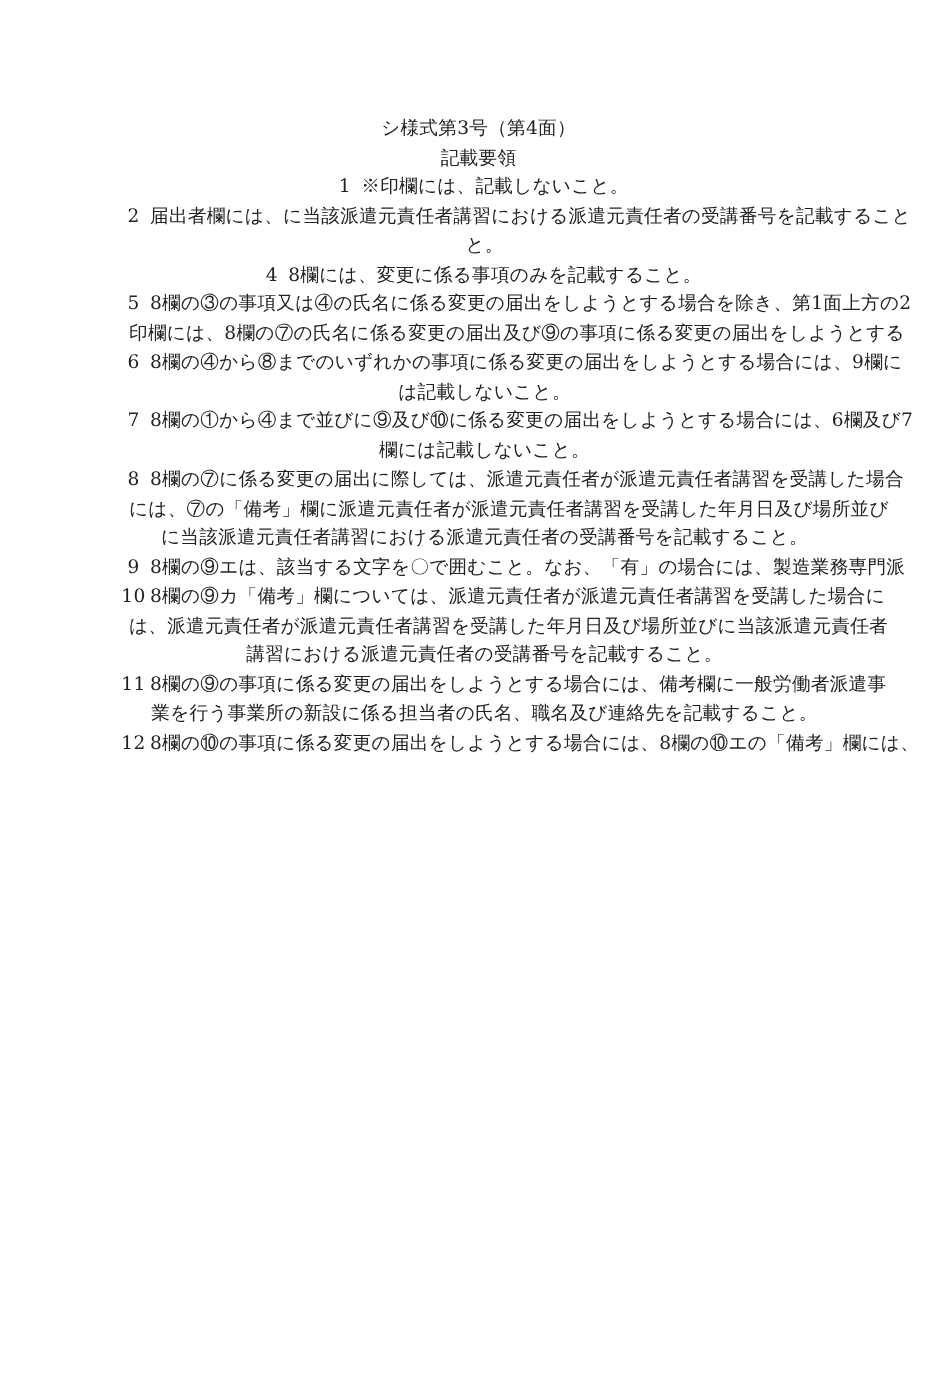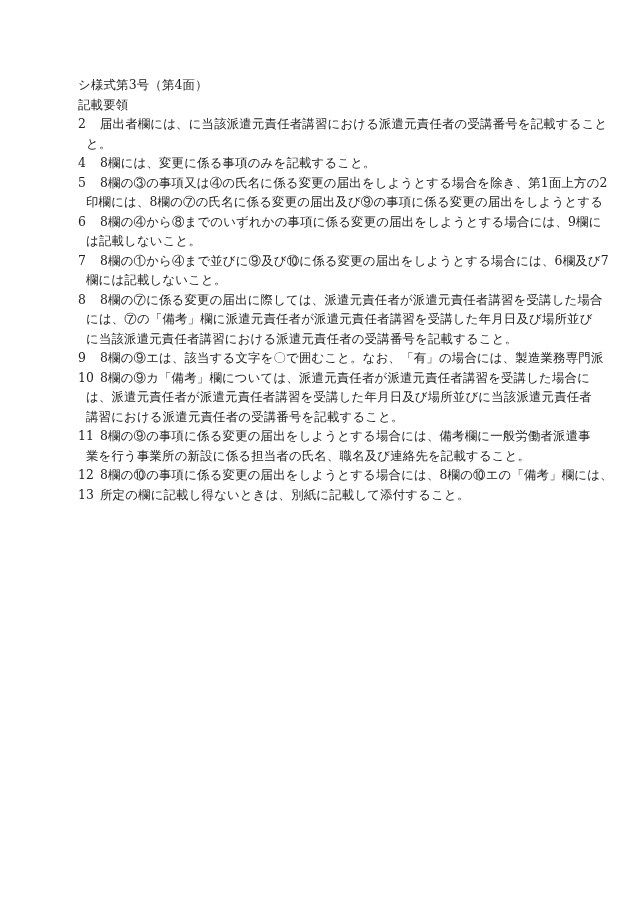--- a/index.html
+++ b/index.html
@@ -1,34 +1,37 @@
 <!DOCTYPE html>
 <html><head>
 <meta charset="utf-8">
 <style>
   html, body { margin: 0; padding: 0; }
   body {
     width: 630px; height: 916px; background: #ffffff; overflow: hidden;
     font-family: "DejaVu Serif", "Liberation Serif", serif;
     color: #222222;
   }
-  .page { position: absolute; left: 78px; top: 75px; width: 482px; }
+  .page { position: absolute; left: 78px; top: 75px; width: 482px; text-align: center; }
   .line { font-size: 12.4px; line-height: 19.5px; white-space: nowrap; letter-spacing: 0.2px; }
   .item { font-size: 12.4px; line-height: 19.5px; }
   .item .row { white-space: nowrap; letter-spacing: 0.2px; }
   .item .cont { padding-left: 8px; }
   .num { display: inline-block; min-width: 22px; }
 </style>
 </head>
 <body>
 
 <div class="page">
   <div class="line">シ様式第3号（第4面）</div>
   <div class="line">記載要領</div>
   <div id="items">
+      <div class="item">
+        <div class="row"><span class="num">1</span><span>※印欄には、記載しないこと。</span></div>
+      </div>
       <div class="item">
         <div class="row"><span class="num">2</span><span>届出者欄には、に当該派遣元責任者講習における派遣元責任者の受講番号を記載すること</span></div>
         <div class="row cont"><span>と。</span></div>
       </div>
       <div class="item">
         <div class="row"><span class="num">4</span><span>8欄には、変更に係る事項のみを記載すること。</span></div>
       </div>
       <div class="item">
         <div class="row"><span class="num">5</span><span>8欄の③の事項又は④の氏名に係る変更の届出をしようとする場合を除き、第1面上方の2</span></div>
         <div class="row cont"><span>印欄には、8欄の⑦の氏名に係る変更の届出及び⑨の事項に係る変更の届出をしようとする</span></div>
@@ -54,17 +57,14 @@
         <div class="row cont"><span>は、派遣元責任者が派遣元責任者講習を受講した年月日及び場所並びに当該派遣元責任者</span></div>
         <div class="row cont"><span>講習における派遣元責任者の受講番号を記載すること。</span></div>
       </div>
       <div class="item">
         <div class="row"><span class="num">11</span><span>8欄の⑨の事項に係る変更の届出をしようとする場合には、備考欄に一般労働者派遣事</span></div>
         <div class="row cont"><span>業を行う事業所の新設に係る担当者の氏名、職名及び連絡先を記載すること。</span></div>
       </div>
       <div class="item">
         <div class="row"><span class="num">12</span><span>8欄の⑩の事項に係る変更の届出をしようとする場合には、8欄の⑩エの「備考」欄には、</span></div>
       </div>
-      <div class="item">
-        <div class="row"><span class="num">13</span><span>所定の欄に記載し得ないときは、別紙に記載して添付すること。</span></div>
-      </div>
     </div>
 </div>
 
 </body></html>

